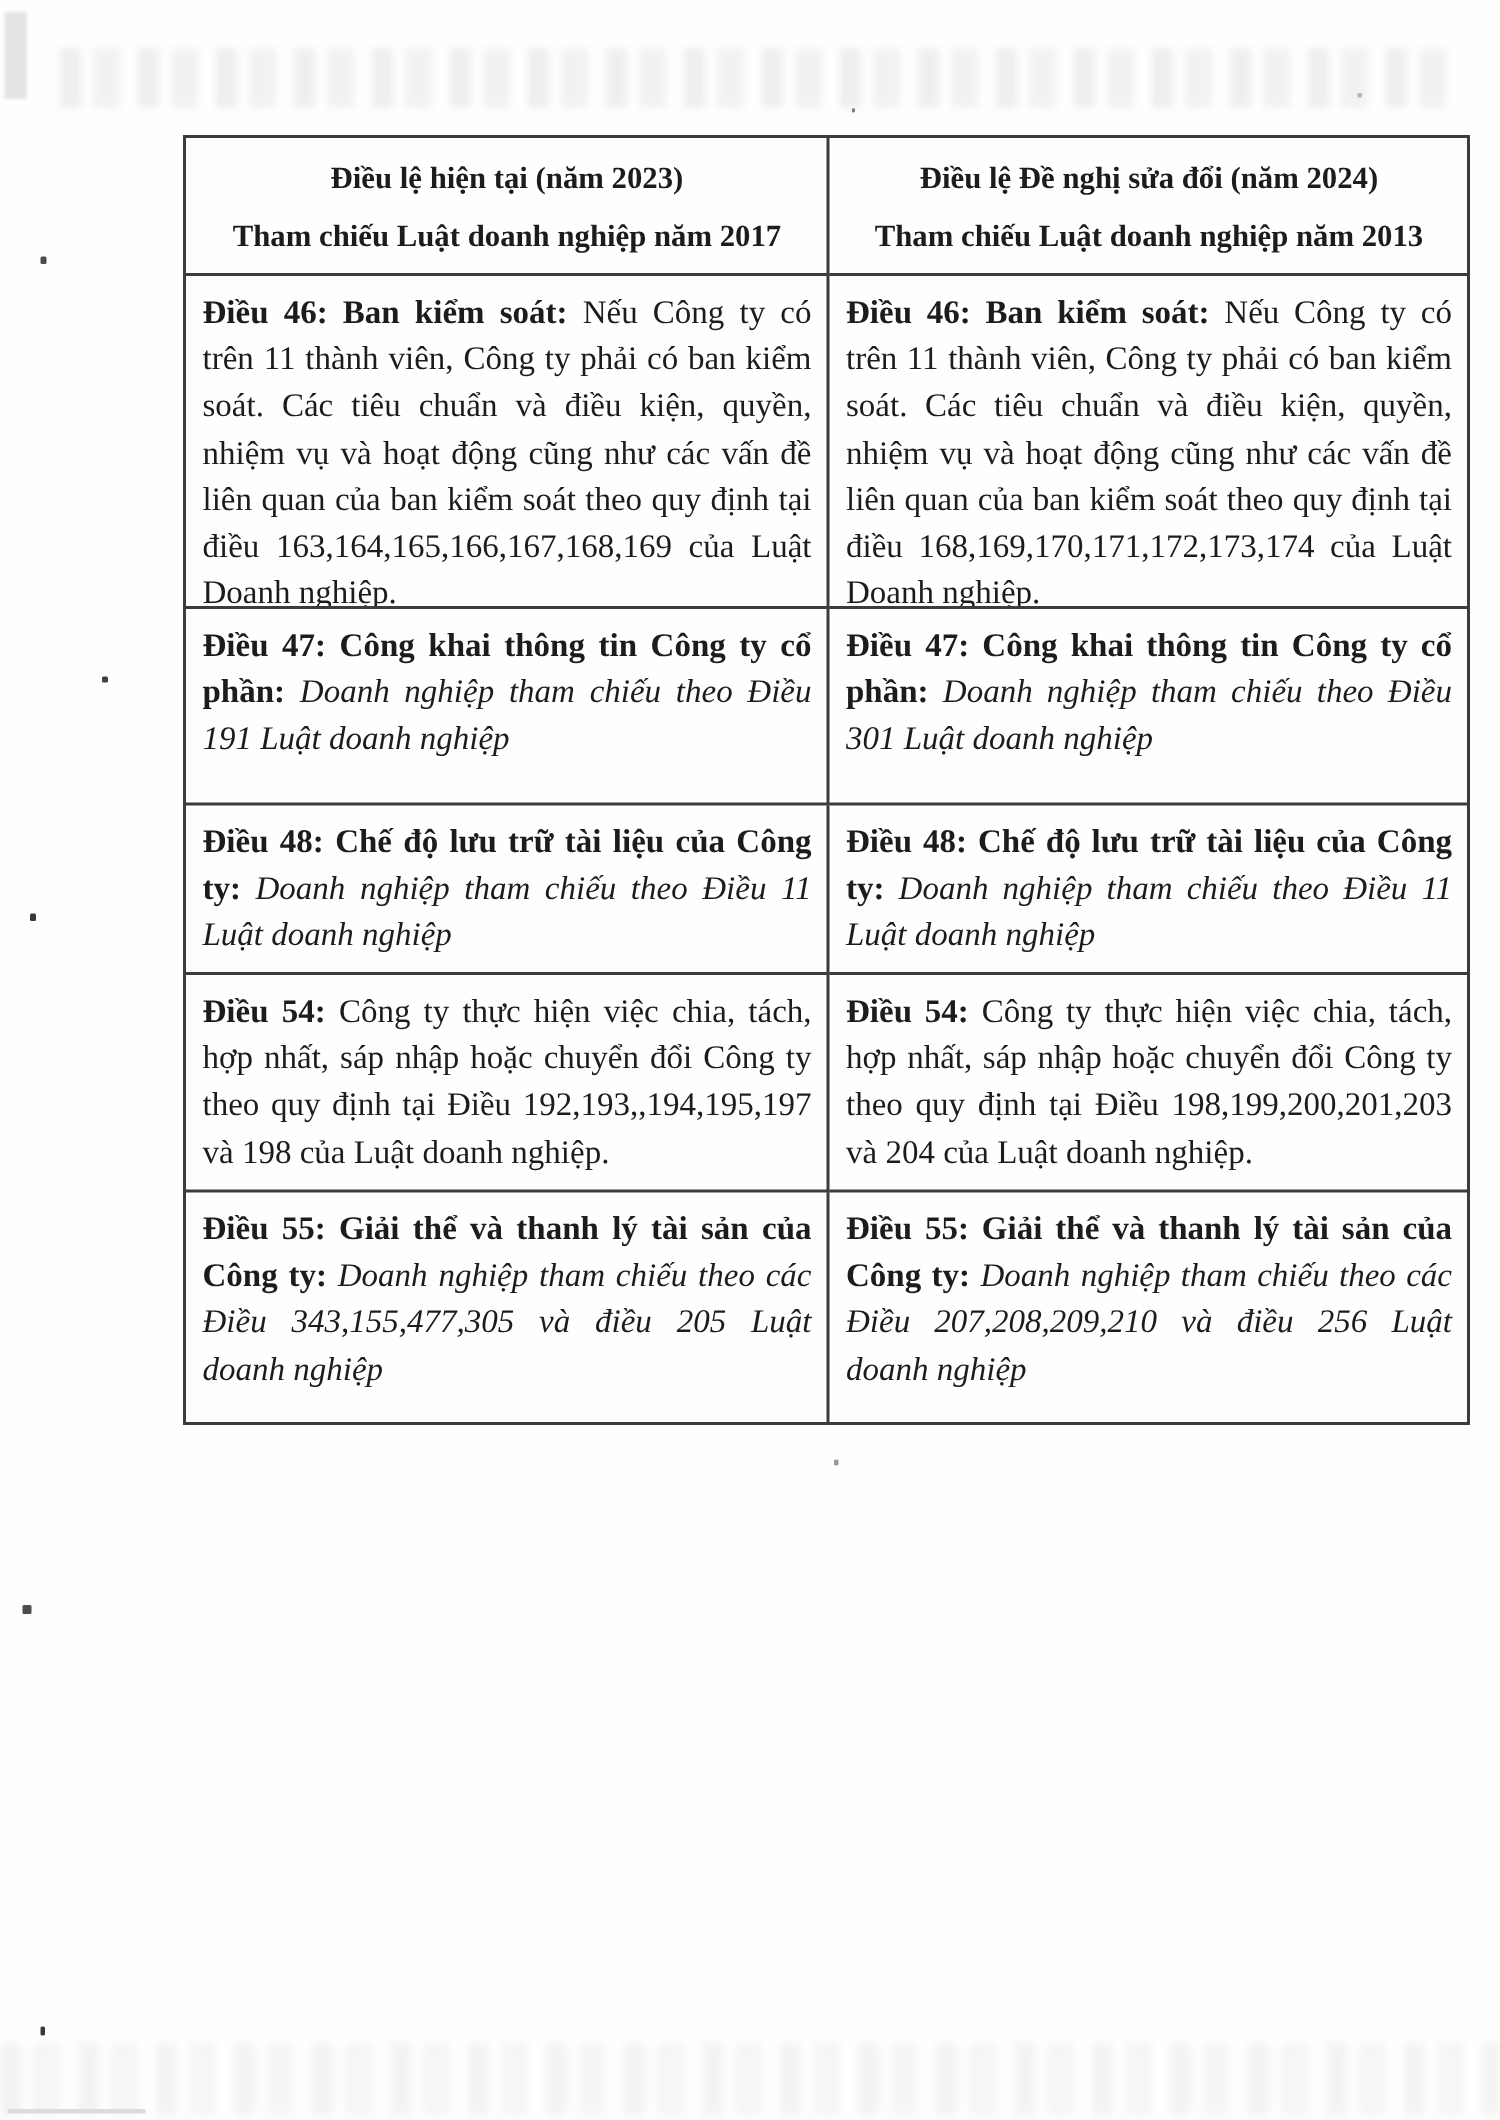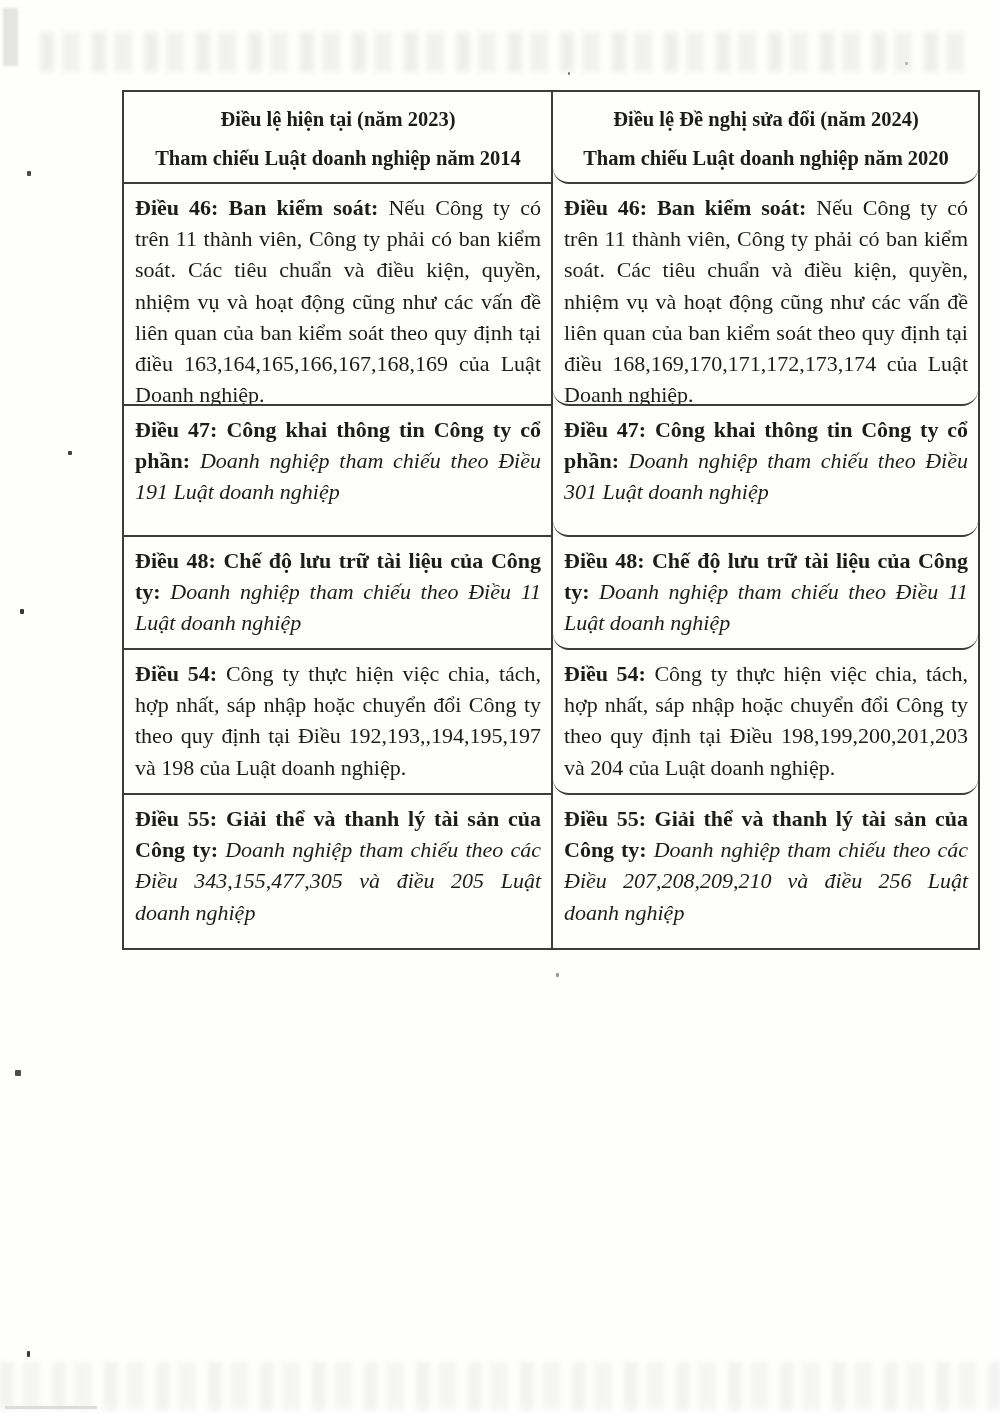--- a/index.html
+++ b/index.html
@@ -50,21 +50,21 @@
   }
   .cell {
     border-right: 2px solid #3c3c3c;
     border-bottom: 2px solid #3c3c3c;
     padding: 8px 10px 4px 11px;
     font-size: 22px;
     line-height: 31.2px;
     text-align: justify;
     overflow: hidden;
   }
-  .cell.last-col { border-right: none; border-radius: 16px; }
+  .cell.last-col { border-right: none; }
   .cell.last-row { border-bottom: none; }
   .hcell {
     text-align: center;
     font-weight: bold;
     font-size: 20.5px;
     line-height: 39px;
     padding-top: 8px;
   }
   .lead { font-weight: bold; }
   .body { font-weight: normal; }
@@ -85,25 +85,25 @@
   <div class="speck" style="left:15px;top:1070px;width:6px;height:6px;background:#4c4c4c;"></div>
   <div class="speck" style="left:27px;top:1351px;width:3px;height:6px;background:#3a3a3a;"></div>
   <div class="speck" style="left:556px;top:973px;width:3px;height:4px;background:#9a9a9a;"></div>
   <div class="speck" style="left:568px;top:72px;width:2px;height:3px;background:#777;"></div>
   <div class="speck" style="left:905px;top:62px;width:3px;height:3px;background:#b5b5b5;"></div>
 
   <div class="doc-table">
 
     <div class="cell hcell">
       <div>Điều lệ hiện tại (năm 2023)</div>
-      <div>Tham chiếu Luật doanh nghiệp năm 2014</div>
+      <div>Tham chiếu Luật doanh nghiệp năm 2017</div>
     </div>
     <div class="cell hcell last-col">
       <div>Điều lệ Đề nghị sửa đổi (năm 2024)</div>
-      <div>Tham chiếu Luật doanh nghiệp năm 2020</div>
+      <div>Tham chiếu Luật doanh nghiệp năm 2013</div>
     </div>
 
     <div class="cell">
       <span class="lead">Điều 46: Ban kiểm soát:</span>
       <span class="body">Nếu Công ty có trên 11 thành viên, Công ty phải có ban kiểm soát. Các tiêu chuẩn và điều kiện, quyền, nhiệm vụ và hoạt động cũng như các vấn đề liên quan của ban kiểm soát theo quy định tại điều 163,164,165,166,167,168,169 của Luật Doanh nghiệp.</span>
     </div>
     <div class="cell last-col">
       <span class="lead">Điều 46: Ban kiểm soát:</span>
       <span class="body">Nếu Công ty có trên 11 thành viên, Công ty phải có ban kiểm soát. Các tiêu chuẩn và điều kiện, quyền, nhiệm vụ và hoạt động cũng như các vấn đề liên quan của ban kiểm soát theo quy định tại điều 168,169,170,171,172,173,174 của Luật Doanh nghiệp.</span>
     </div>

